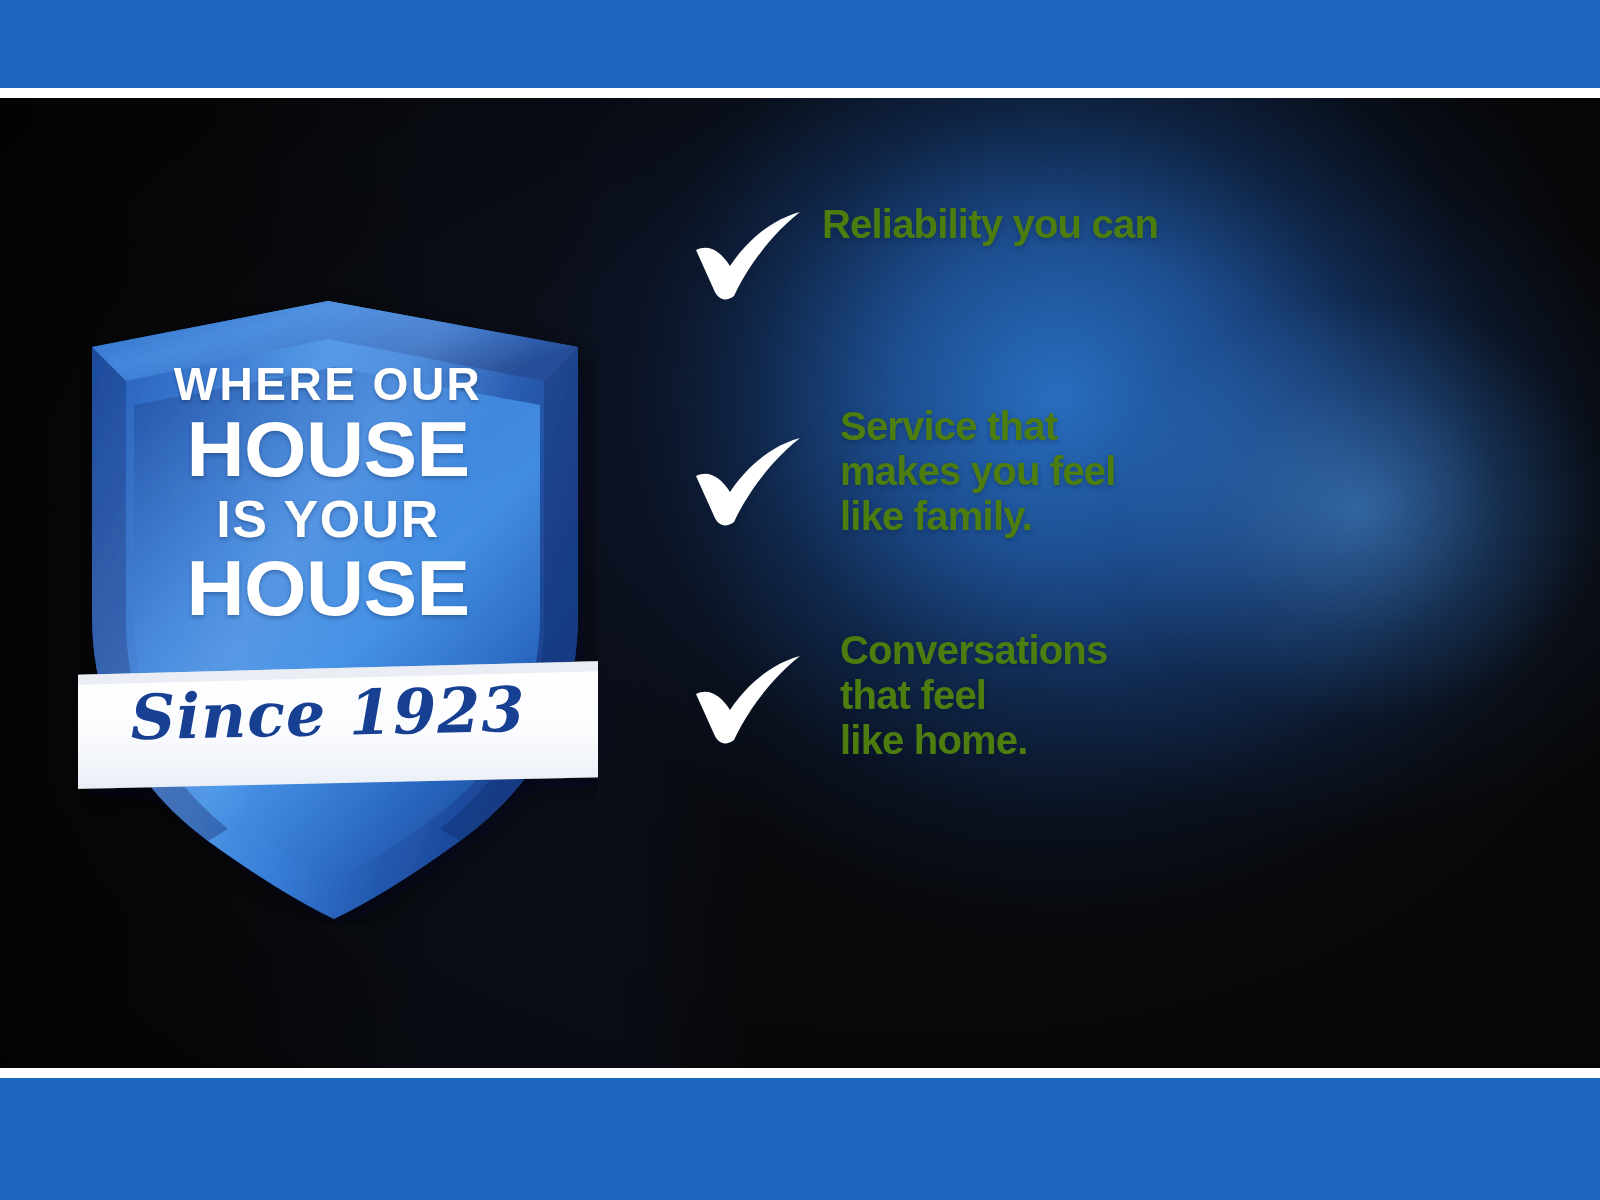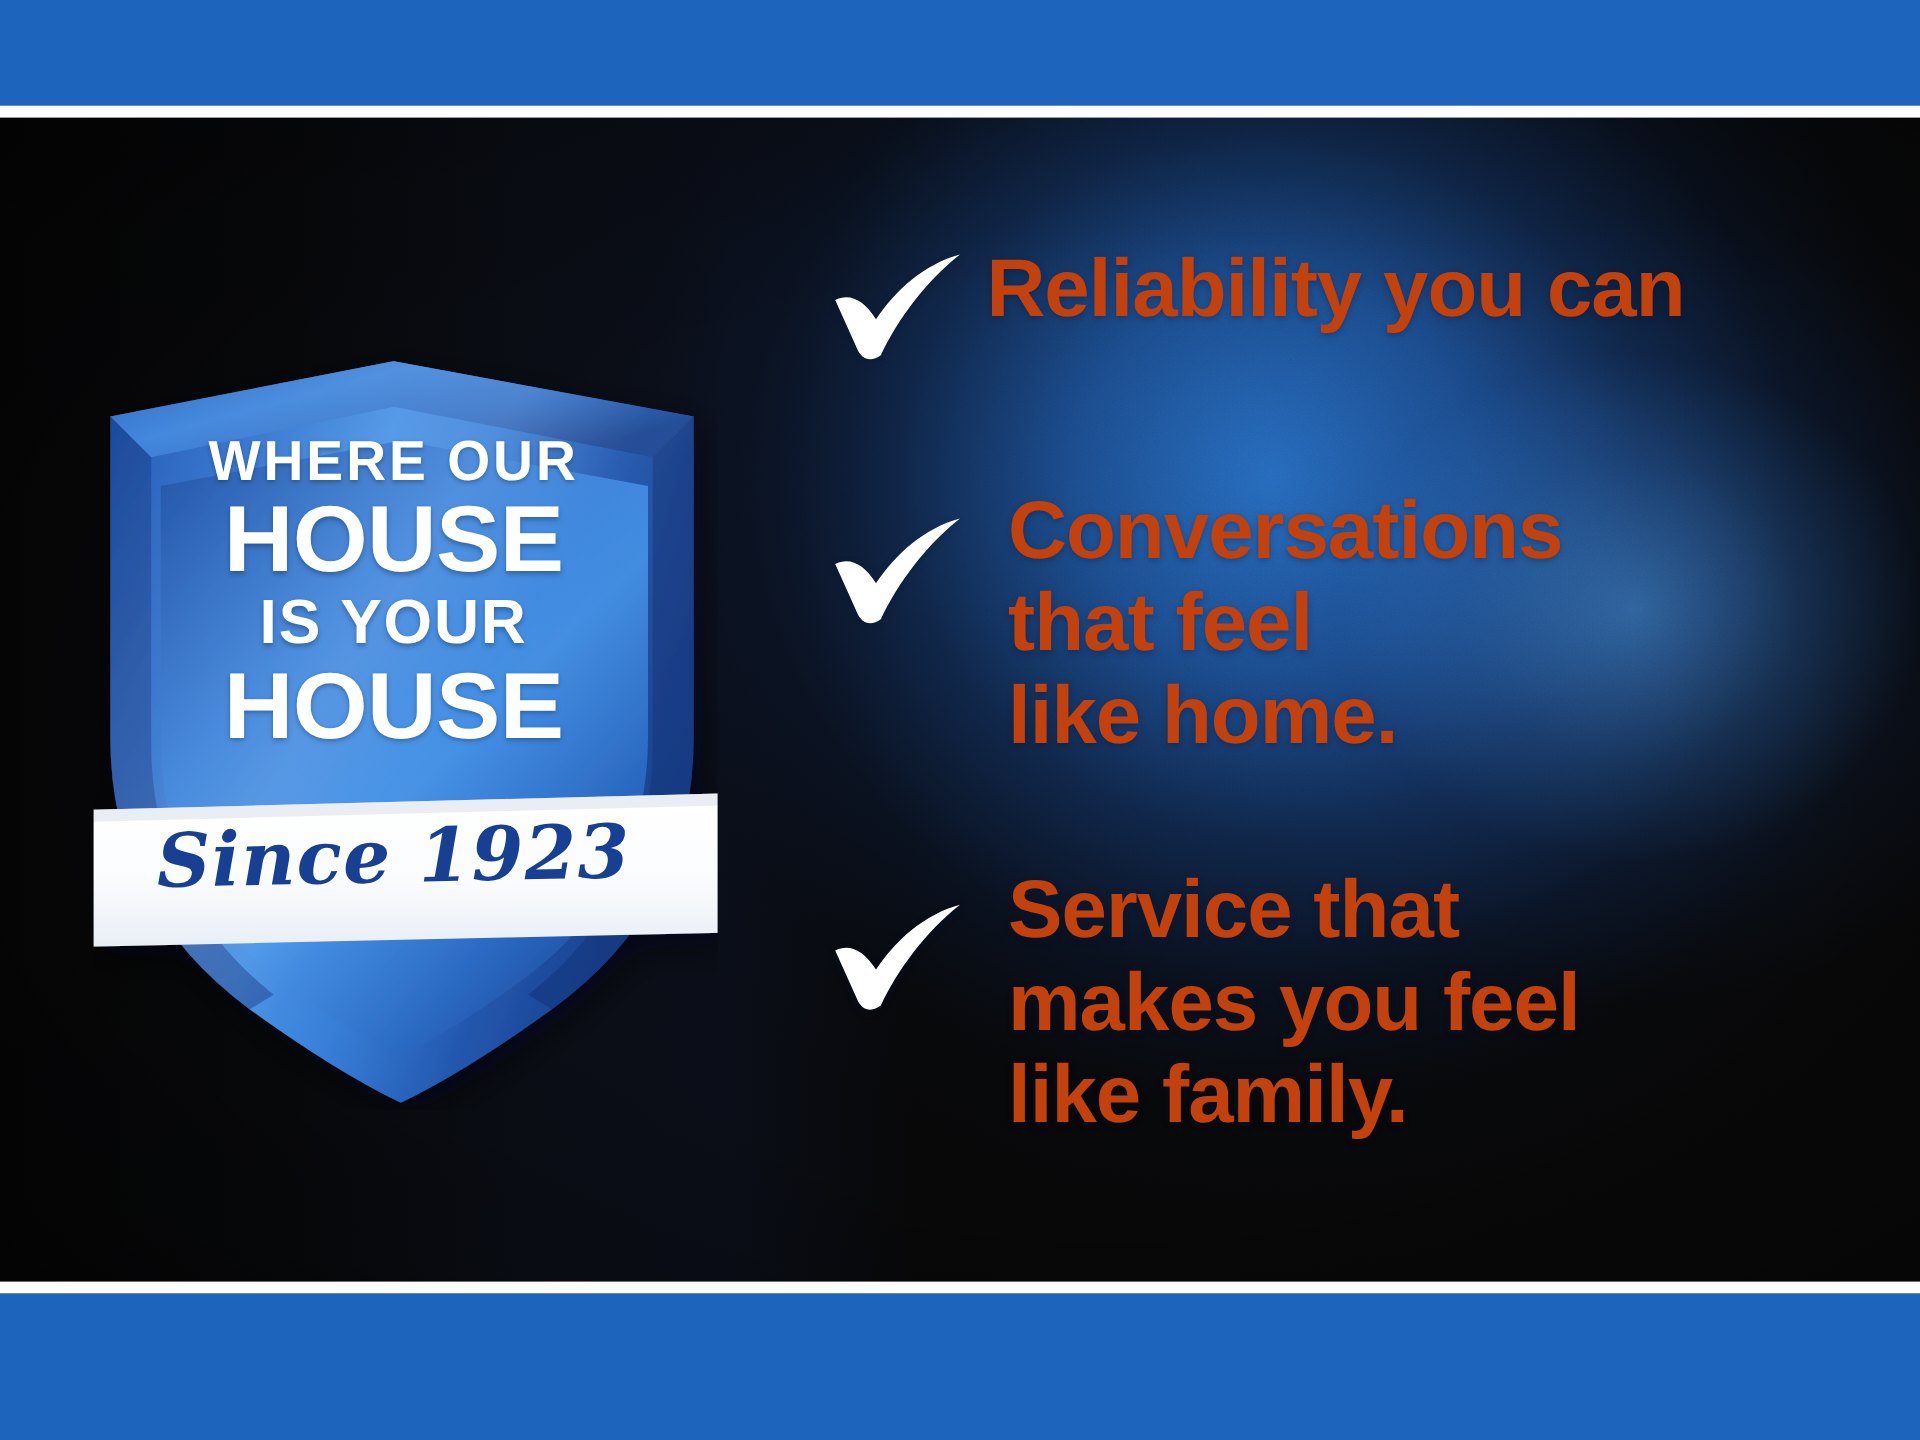--- a/index.html
+++ b/index.html
@@ -199,24 +199,24 @@
     padding-top: 10px;
   }
   .bullet-check svg {
     display: block;
     width: 118px;
     height: 96px;
     filter: drop-shadow(0 2px 3px rgba(0,20,50,0.30));
   }
 
   .bullet-text {
-    color: #c2410c;
+    color: #4d7c0f;
     font-family: "Liberation Sans", sans-serif;
     font-weight: 700;
-    font-size: 68px;
+    font-size: 40px;
     line-height: 1.13;
     letter-spacing: -0.8px;
     text-shadow: 0 2px 5px rgba(0,24,60,0.35);
     padding-top: 2px;
   }
   .bullet-text .ln { display: block; white-space: nowrap; }
 
   
   .bullet-1 { margin-bottom: 96px; }
   .bullet-2 { margin-bottom: 86px; }
@@ -352,43 +352,43 @@
         <svg viewBox="0 0 118 96" aria-hidden="true">
           <path d="M 6 40 C 18 34 30 40 40 56 C 56 32 80 10 110 2
                    C 82 24 58 56 44 86 C 36 92 28 90 24 80 Z" fill="#ffffff"></path>
         </svg>
       </div>
       <div class="bullet-text">
         <span class="ln">Reliability you can</span>
       </div>
     </div>
 
+    <div class="bullet bullet-2">
+      <div class="bullet-check">
+        <svg viewBox="0 0 118 96" aria-hidden="true">
+          <path d="M 6 40 C 18 34 30 40 40 56 C 56 32 80 10 110 2
+                   C 82 24 58 56 44 86 C 36 92 28 90 24 80 Z" fill="#ffffff"></path>
+        </svg>
+      </div>
+      <div class="bullet-text">
+        <span class="ln">Service that</span>
+        <span class="ln">makes you feel</span>
+        <span class="ln">like family.</span>
+      </div>
+    </div>
+
     <div class="bullet bullet-3">
       <div class="bullet-check">
         <svg viewBox="0 0 118 96" aria-hidden="true">
           <path d="M 6 40 C 18 34 30 40 40 56 C 56 32 80 10 110 2
                    C 82 24 58 56 44 86 C 36 92 28 90 24 80 Z" fill="#ffffff"></path>
         </svg>
       </div>
       <div class="bullet-text">
         <span class="ln">Conversations</span>
         <span class="ln">that feel</span>
         <span class="ln">like home.</span>
       </div>
     </div>
 
-    <div class="bullet bullet-2">
-      <div class="bullet-check">
-        <svg viewBox="0 0 118 96" aria-hidden="true">
-          <path d="M 6 40 C 18 34 30 40 40 56 C 56 32 80 10 110 2
-                   C 82 24 58 56 44 86 C 36 92 28 90 24 80 Z" fill="#ffffff"></path>
-        </svg>
-      </div>
-      <div class="bullet-text">
-        <span class="ln">Service that</span>
-        <span class="ln">makes you feel</span>
-        <span class="ln">like family.</span>
-      </div>
-    </div>
-
   </div>
 
 </div>
 
 </body></html>

